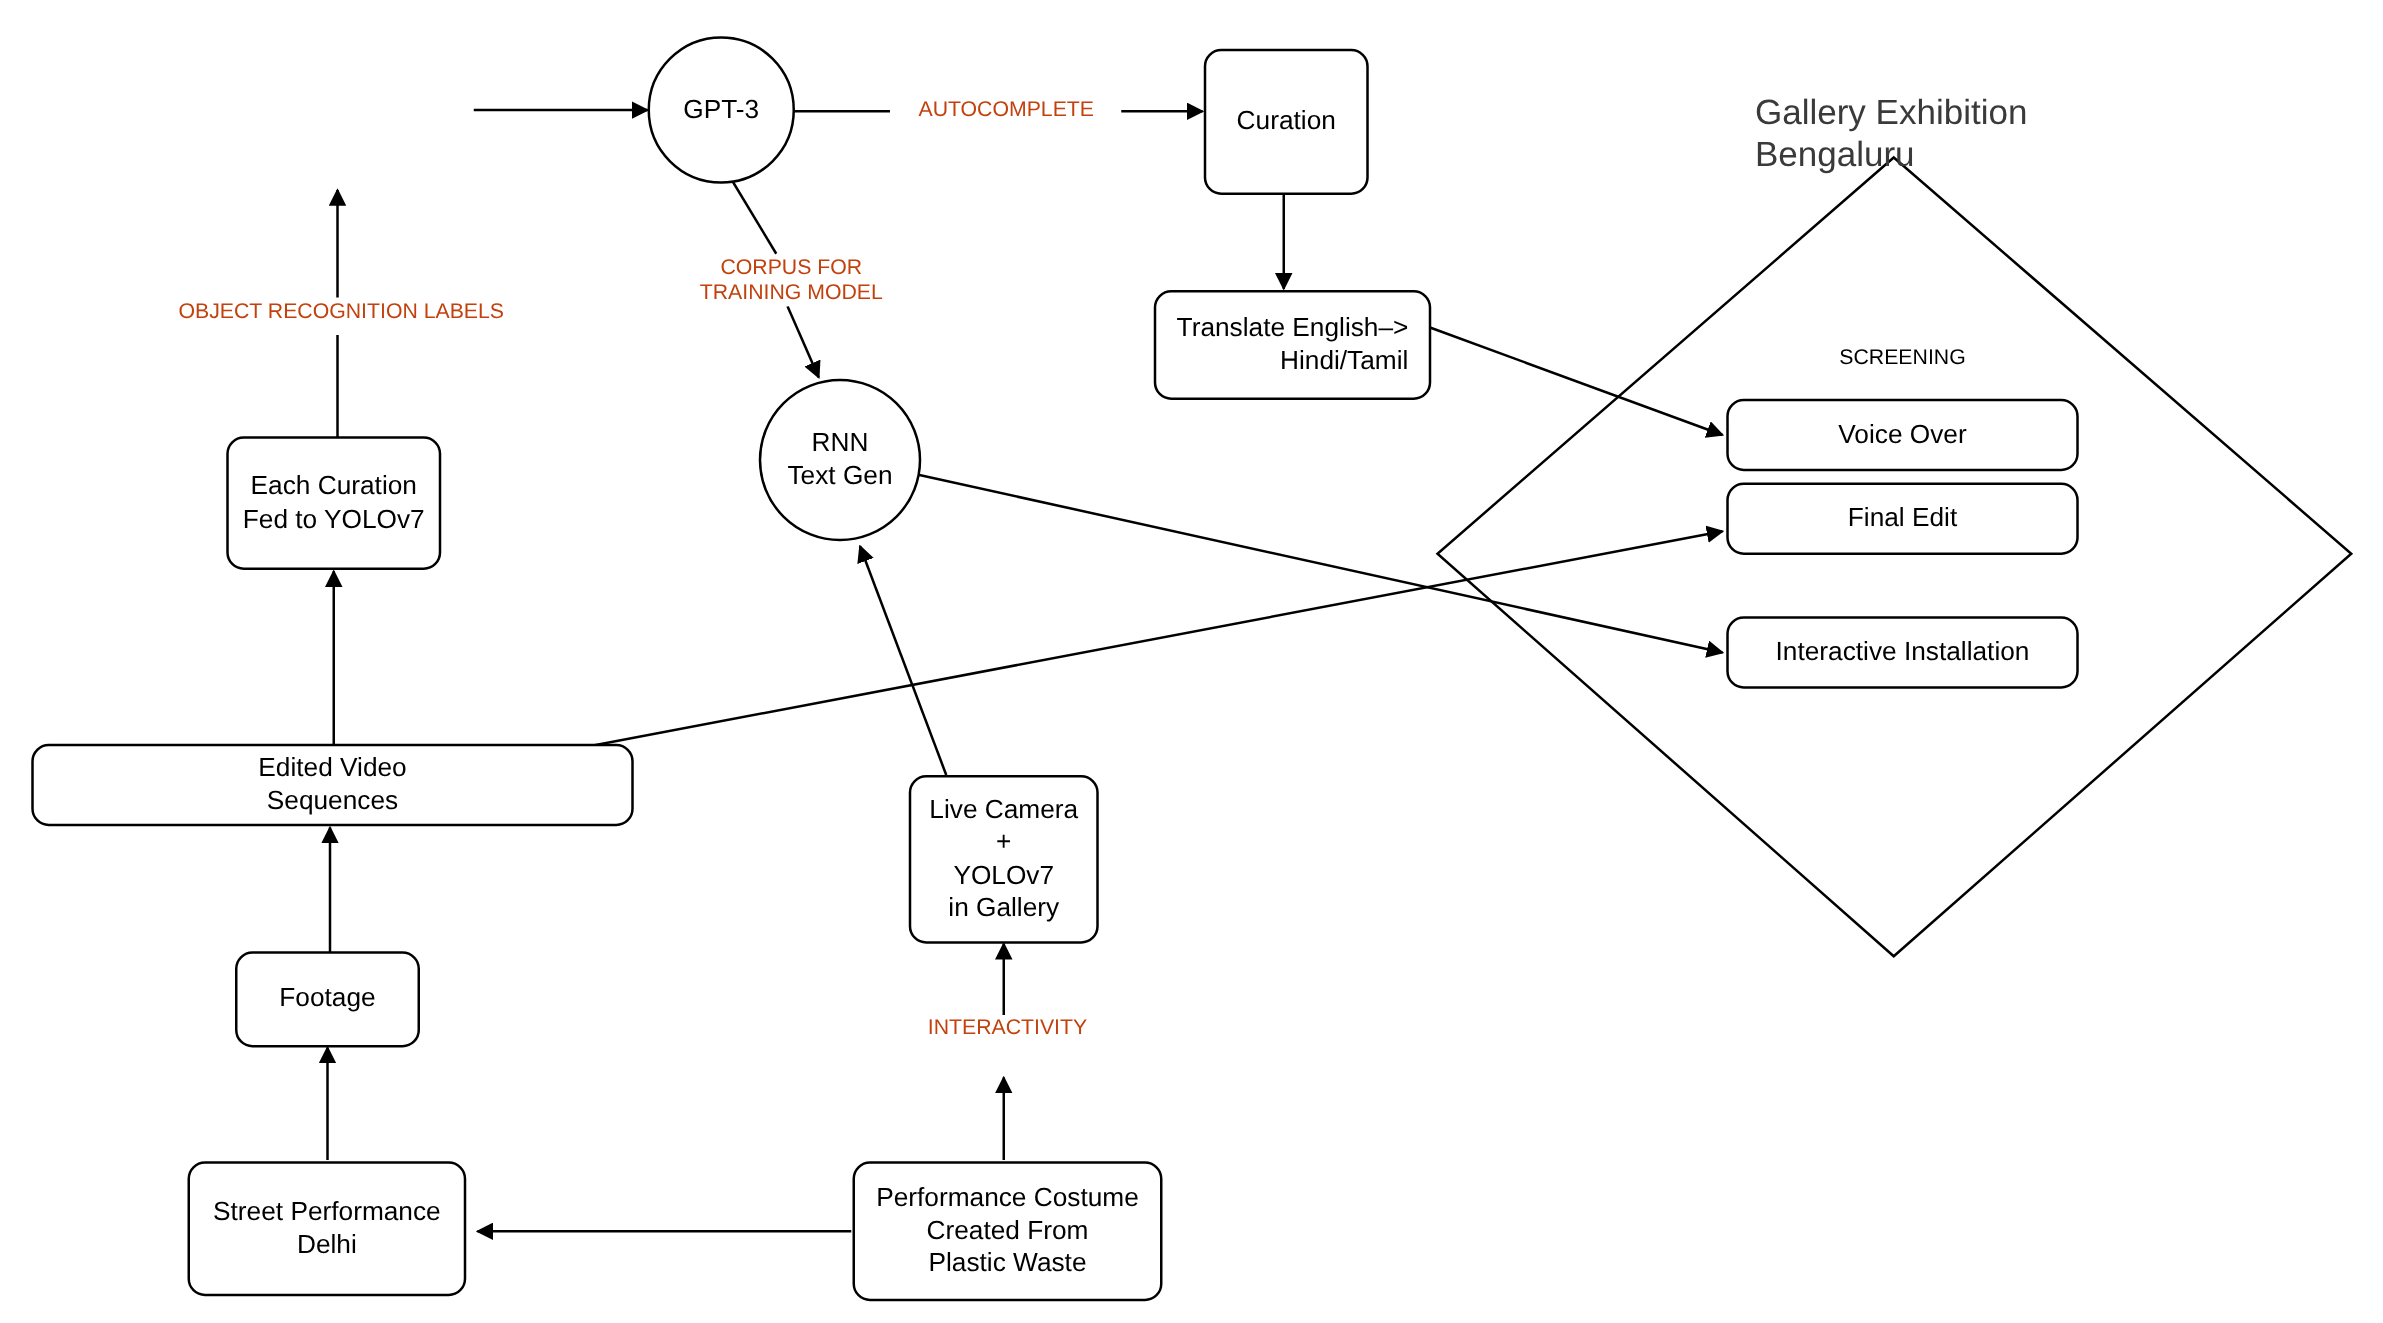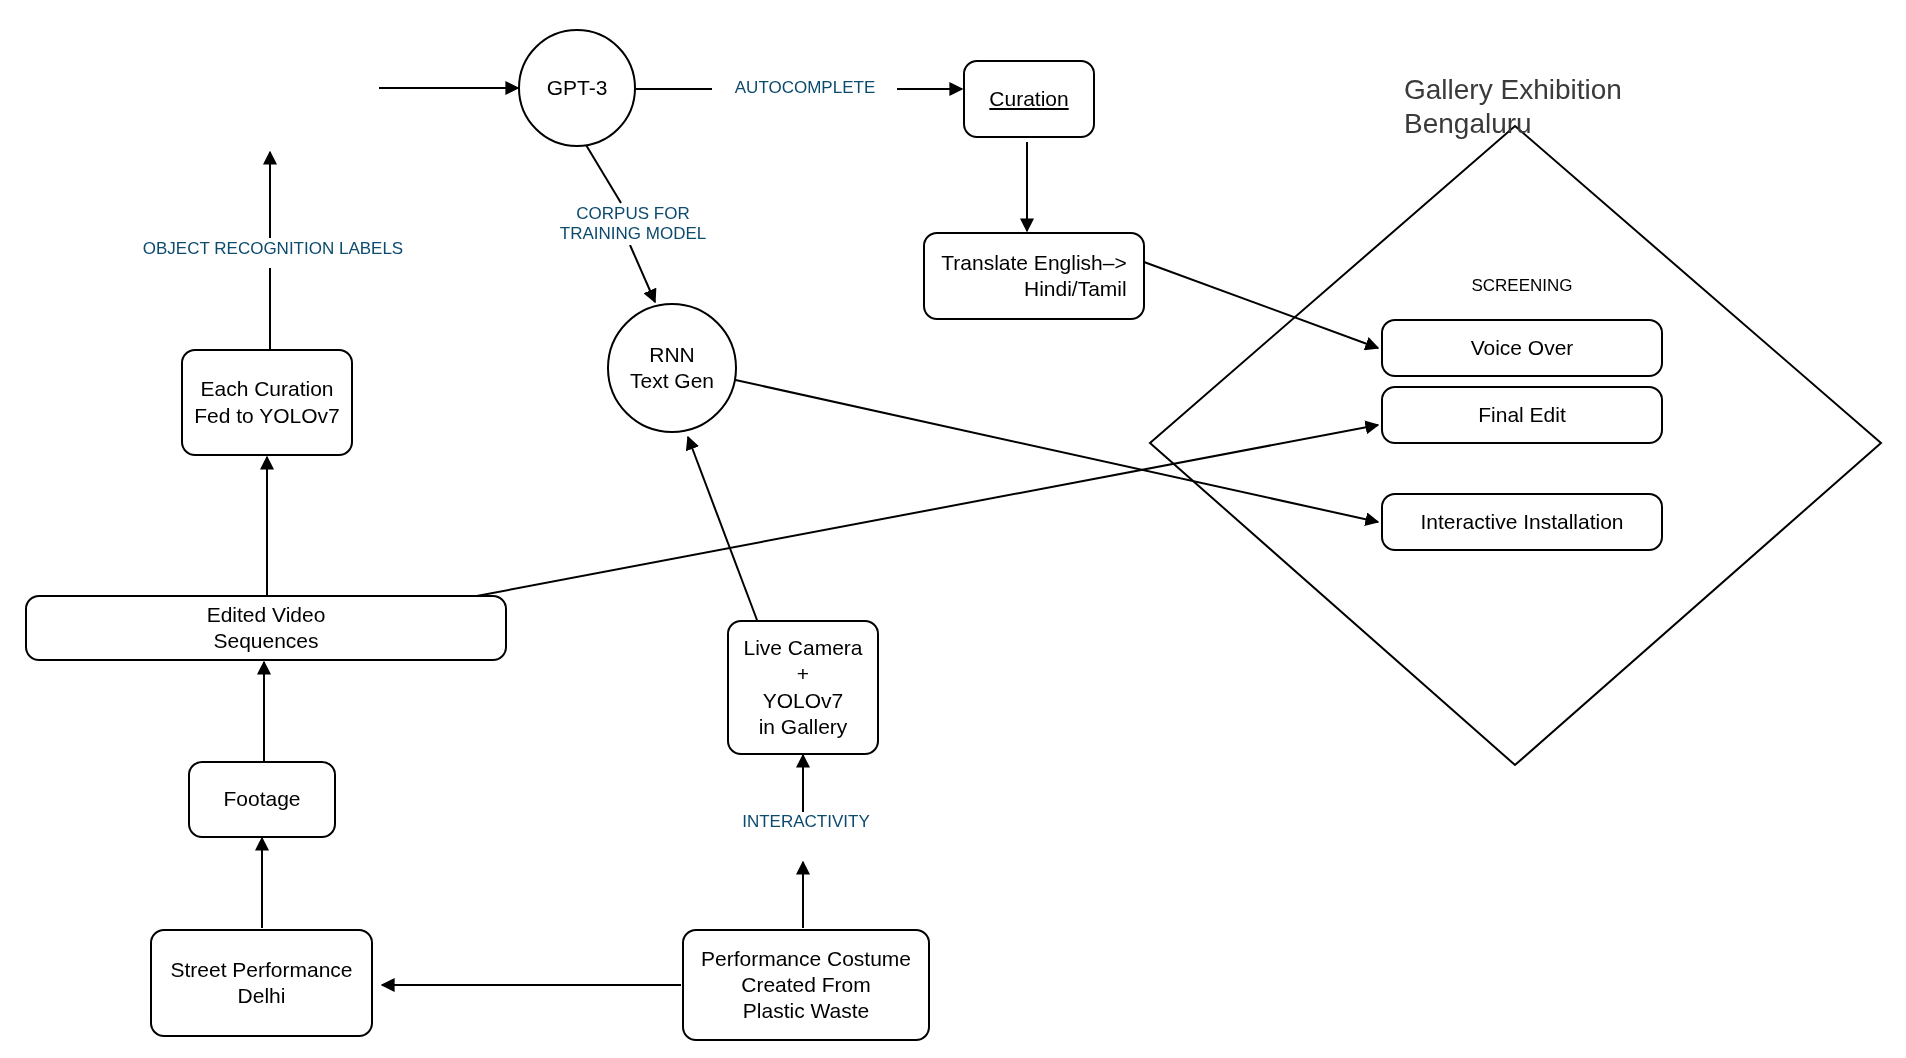--- a/index.html
+++ b/index.html
@@ -33,21 +33,21 @@
     text-align: center;
     color: #000000;
     font-size: 21px;
     line-height: 1.25;
     white-space: pre-line;
   }
   .node.rounded { border-radius: 14px; }
   .node.circle  { border-radius: 50%; }
   .edge-label {
     position: absolute;
-    color: #0c4a6e;
+    color: #c2410c;
     font-size: 17px;
     line-height: 1.2;
     text-align: center;
     white-space: pre-line;
     background: #ffffff;
     padding: 0 3px;
   }
   .group-title {
     position: absolute;
     color: #3a3a3a;
@@ -110,21 +110,21 @@
     <line x1="803" y1="812" x2="803" y2="755" stroke="#000000" stroke-width="2" marker-end="url(#arrow)"></line>
 
     <line x1="757" y1="620" x2="688" y2="437" stroke="#000000" stroke-width="2" marker-end="url(#arrow)"></line>
   </svg>
 
 
   <div class="node circle" style="left:518px; top:29px; width:118px; height:118px;">
     <span>GPT-3</span>
   </div>
 
-  <div class="node rounded" style="left:963px; top:60px; width:132px; height:78px;text-decoration:underline;">
+  <div class="node rounded" style="left:963px; top:39px; width:132px; height:117px;">
     <span>Curation</span>
   </div>
 
   <div class="node rounded" style="left:923px; top:232px; width:222px; height:88px;text-align:right;">
     <span>Translate English–&gt;
 Hindi/Tamil</span>
   </div>
 
   <div class="node circle" style="left:607px; top:303px; width:130px; height:130px;">
     <span>RNN

